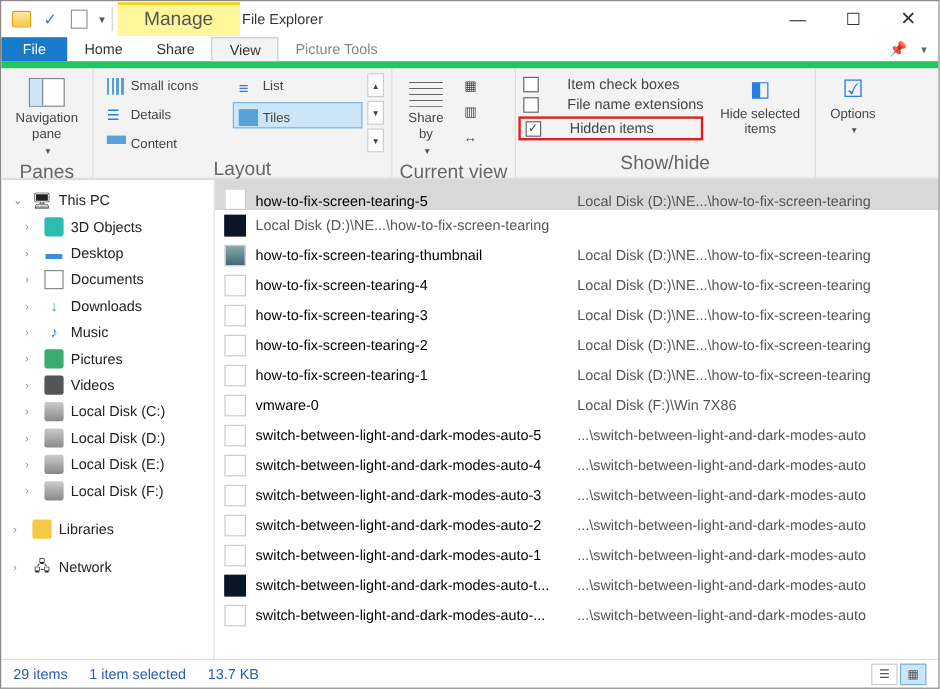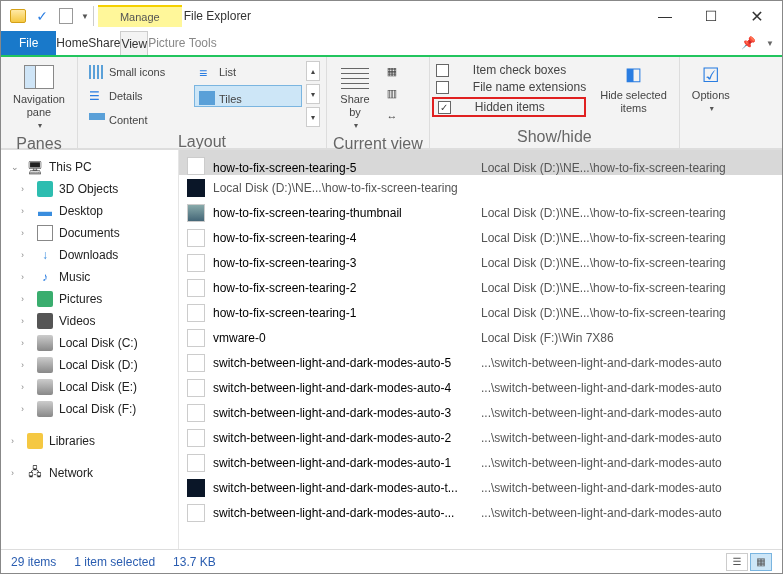--- a/index.html
+++ b/index.html
@@ -7,30 +7,30 @@
 
 
 .titlebar { height: 30px; display: flex; align-items: center; padding: 0 2px; font-size: 12px; }
 .qat { display: flex; align-items: center; gap: 2px; padding-left: 4px; }
 .qat-icon { width: 22px; height: 22px; display: flex; align-items: center; justify-content: center; cursor: pointer; }
 .folder-icon { width: 16px; height: 14px; background: linear-gradient(#ffe9a6,#f5c842); border: 1px solid #d4a017; border-radius: 2px; position: relative; }
 .check-icon { color: #2a7de1; font-size: 14px; }
 .doc-small { width: 14px; height: 16px; background: #fff; border: 1px solid #999; position: relative; }
 .dropdown-arrow { font-size: 8px; color: #555; margin-left: 2px; }
 .divider-v { width: 1px; height: 20px; background: #ccc; margin: 0 4px; }
-.contextual-tab { background: #fff79a; padding: 4px 22px; font-size: 11px; color: #555; border-top: 2px solid #f5d000; }
+.contextual-tab { background: #fff79a; padding: 4px 22px; font-size: 16px; color: #555; border-top: 2px solid #f5d000; }
 .title-text { margin-left: 2px; color: #333; }
 .win-controls { margin-left: auto; display: flex; }
 .win-btn { width: 46px; height: 30px; display: flex; align-items: center; justify-content: center; font-size: 14px; color: #333; }
 .win-btn.close { font-size: 16px; }
 
 
-.menubar { height: 26px; display: flex; align-items: stretch; border-bottom: 2px solid #22c55e; font-size: 12px; justify-content: space-between; }
+.menubar { height: 26px; display: flex; align-items: stretch; border-bottom: 6px solid #22c55e; font-size: 12px; justify-content: space-between; }
 .file-tab { background: #1979ca; color: #fff; padding: 4px 18px; display: flex; align-items: center; }
-.menu-tab { padding: 4px 0; display: flex; align-items: center; color: #333; }
+.menu-tab { padding: 4px 14px; display: flex; align-items: center; color: #333; }
 .menu-tab.active { background: #f3f3f3; border: 1px solid #ccc; border-bottom: none; }
 .menu-tab.picture { color: #888; }
 .menubar-right { margin-left: auto; display: flex; align-items: center; padding-right: 8px; gap: 10px; color: #666; }
 
 
 .ribbon { background: #f3f3f3; border-bottom: 1px solid #ddd; display: flex; height: 92px; font-size: 11px; color: #444; }
 .ribbon-group { border-right: 1px solid #ddd; display: flex; flex-direction: column; padding: 4px 6px 2px; }
 .ribbon-group-label { text-align: center; font-size: 16px; color: #666; margin-top: auto; padding-top: 2px; }
 .ribbon-content { flex: 1; display: flex; align-items: flex-start; gap: 4px; }
 .big-btn { display: flex; flex-direction: column; align-items: center; padding: 2px 6px; gap: 2px; text-align: center; line-height: 1.2; }

